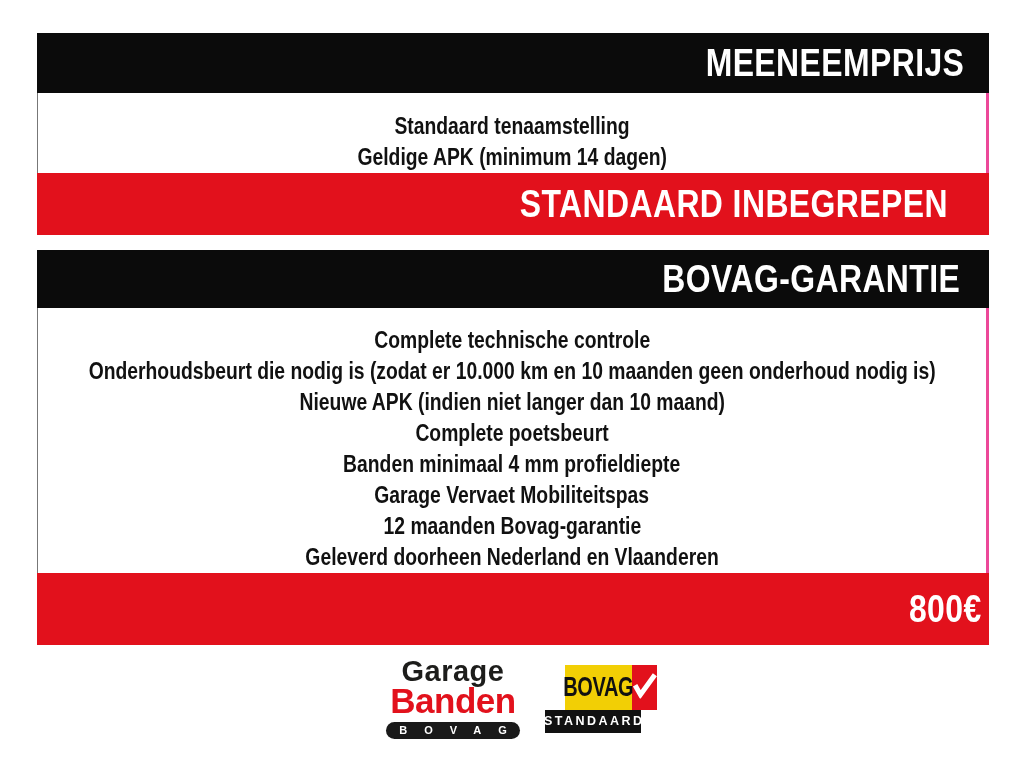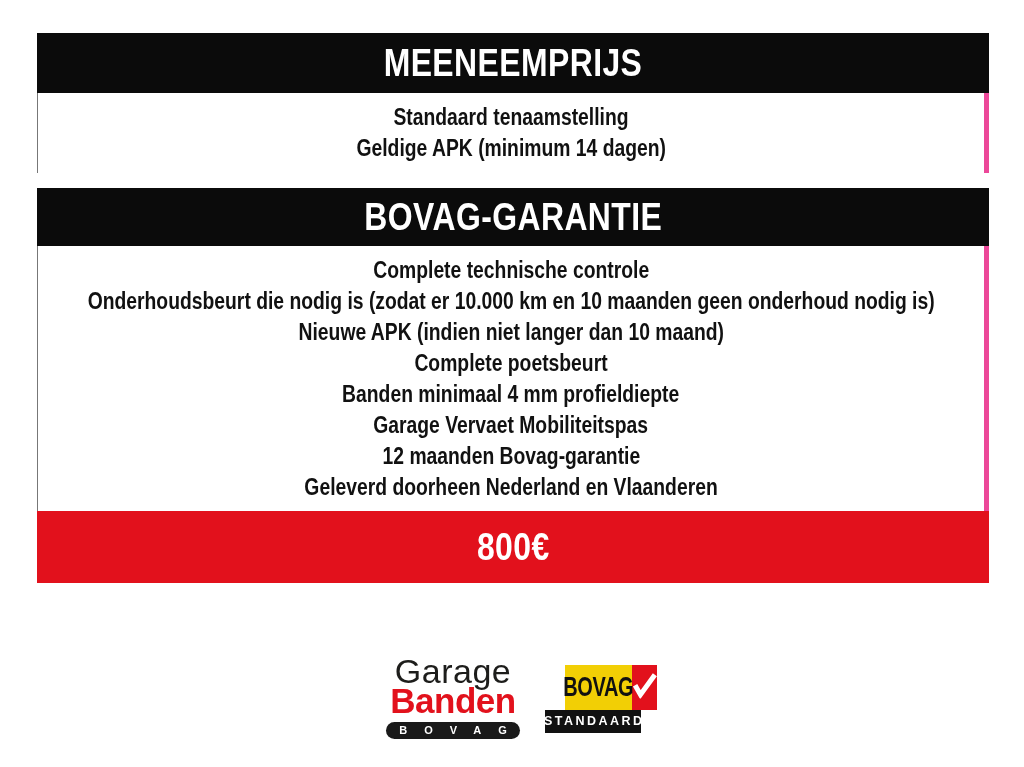--- a/index.html
+++ b/index.html
@@ -14,43 +14,43 @@
     width: 1024px; height: 767px;
     background: #ffffff;
   }
   .content {
     position: absolute;
     left: 37px; top: 33px;
     width: 952px;
   }
   .bar {
     width: 100%;
-    display: flex; align-items: center; justify-content: center;
+    display: flex; align-items: center; justify-content: flex-end;
     color: #ffffff;
     font-weight: bold;
   }
   .bar-black { background: #0b0b0b; }
   .bar-red   { background: #e2111c; }
   .hdr-text {
     font-size: 38px;
     letter-spacing: 0.5px;
     color: #ffffff;
   }
   .cond {
     display: inline-block;
     transform: scaleX(0.84);
     transform-origin: 50% 50%;
     white-space: nowrap;
   }
   .white-body {
     border-left: 1px solid #777777;
-    border-right: 5px solid #ec4899;
+    border-right: 3px solid #ec4899;
     background: #ffffff;
     display: flex; flex-direction: column;
-    align-items: center; justify-content: center;
+    align-items: center; justify-content: flex-end;
   }
   .body1 { height: 80px; }
   .body2 { height: 265px; }
   .line {
     text-align: center;
     line-height: 31px;
     height: 31px;
     font-size: 23px;
     font-weight: bold;
     color: #111111;
@@ -67,22 +67,22 @@
     left: 0; top: 630px;
     width: 1024px; height: 137px;
     display: flex; align-items: center; justify-content: center;
     gap: 22px;
   }
   .gv-logo {
     width: 140px;
     display: flex; flex-direction: column; align-items: center;
   }
   .gv-garage {
-    font-size: 34px;
-    font-weight: normal;
+    font-size: 29px;
+    font-weight: bold;
     color: #1d1d1b;
     letter-spacing: 0.5px;
     line-height: 26px;
   }
   .gv-vervaet {
     font-size: 35px;
     font-weight: bold;
     color: #e2111c;
     letter-spacing: -0.5px;
     line-height: 32px;
@@ -147,20 +147,23 @@
   <div class="content">
 
     <div>
       <div class="bar bar-black h60" style="background-color: rgb(11, 11, 11);">
         <span class="hdr-text cond">MEENEEMPRIJS</span>
       </div>
       <div class="white-body body1">
           <div class="line"><span class="cond">Standaard tenaamstelling</span></div>
           <div class="line"><span class="cond">Geldige APK (minimum 14 dagen)</span></div>
         </div>
+      <div class="bar bar-red h62" style="background-color: rgb(226, 17, 28);">
+        <span class="hdr-text cond">STANDAARD INBEGREPEN</span>
+      </div>
     </div>
 
     <div class="section-gap"></div>
 
     <div>
       <div class="bar bar-black h58" style="background-color: rgb(11, 11, 11);">
         <span class="hdr-text cond">BOVAG-GARANTIE</span>
       </div>
       <div class="white-body body2">
           <div class="line"><span class="cond">Complete technische controle</span></div>

